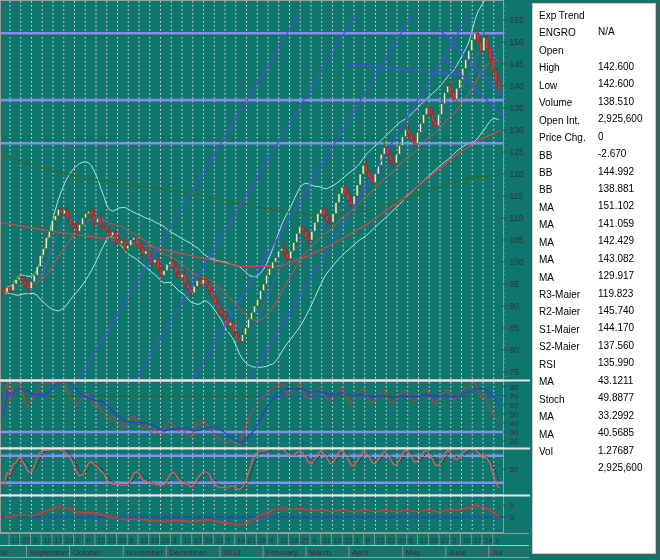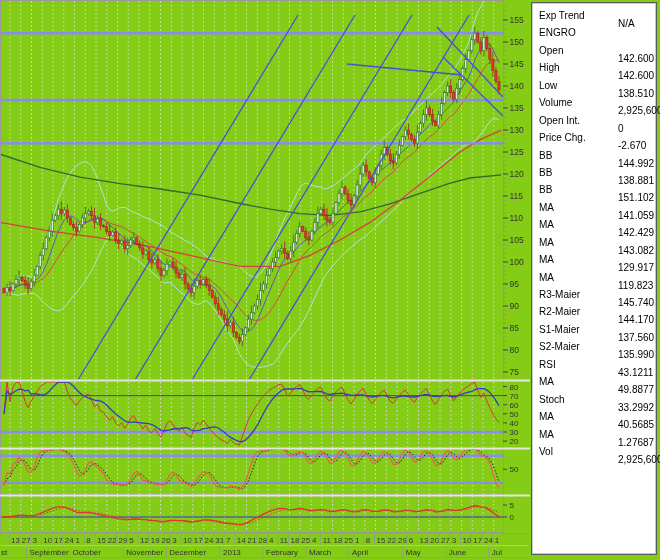--- a/index.html
+++ b/index.html
@@ -1,24 +1,24 @@
 <!DOCTYPE html>
 <html><head>
 <meta charset="utf-8">
 <style>
   html,body{margin:0;padding:0;background:#fff;}
-  .screen{position:relative;width:660px;height:560px;background:#84cc16;overflow:hidden;
+  .screen{position:relative;width:660px;height:560px;background:#0f766e;overflow:hidden;
           font-family:"Liberation Sans",sans-serif;}
   #chart-svg{position:absolute;left:0;top:0;}
   .info{position:absolute;left:531px;top:2px;width:126px;height:553px;background:#fff;
         border:1px solid #5a5a5a;box-shadow:inset 0 0 0 1px #c8c8c8;box-sizing:border-box;
         padding-top:4px;}
   .irow{position:relative;height:17.45px;line-height:17.45px;padding-left:7px;
         font-size:10px;color:#000;white-space:nowrap;}
-  .irow .val{position:absolute;left:66px;top:8px;margin-left:20px;}
+  .irow .val{position:absolute;left:66px;top:16px;}
 </style>
 </head>
 <body>
 
 <div class="screen">
   <svg id="chart-svg" width="532" height="560" viewBox="0 0 532 560">
       <g>
         <line x1="10" y1="1" x2="10" y2="379" stroke="#dcdcdc" stroke-width="1" stroke-dasharray="1.5,2.5"></line>
         <line x1="10" y1="382" x2="10" y2="447" stroke="#dcdcdc" stroke-width="1" stroke-dasharray="1.5,2.5"></line>
         <line x1="10" y1="449" x2="10" y2="494" stroke="#dcdcdc" stroke-width="1" stroke-dasharray="1.5,2.5"></line>

